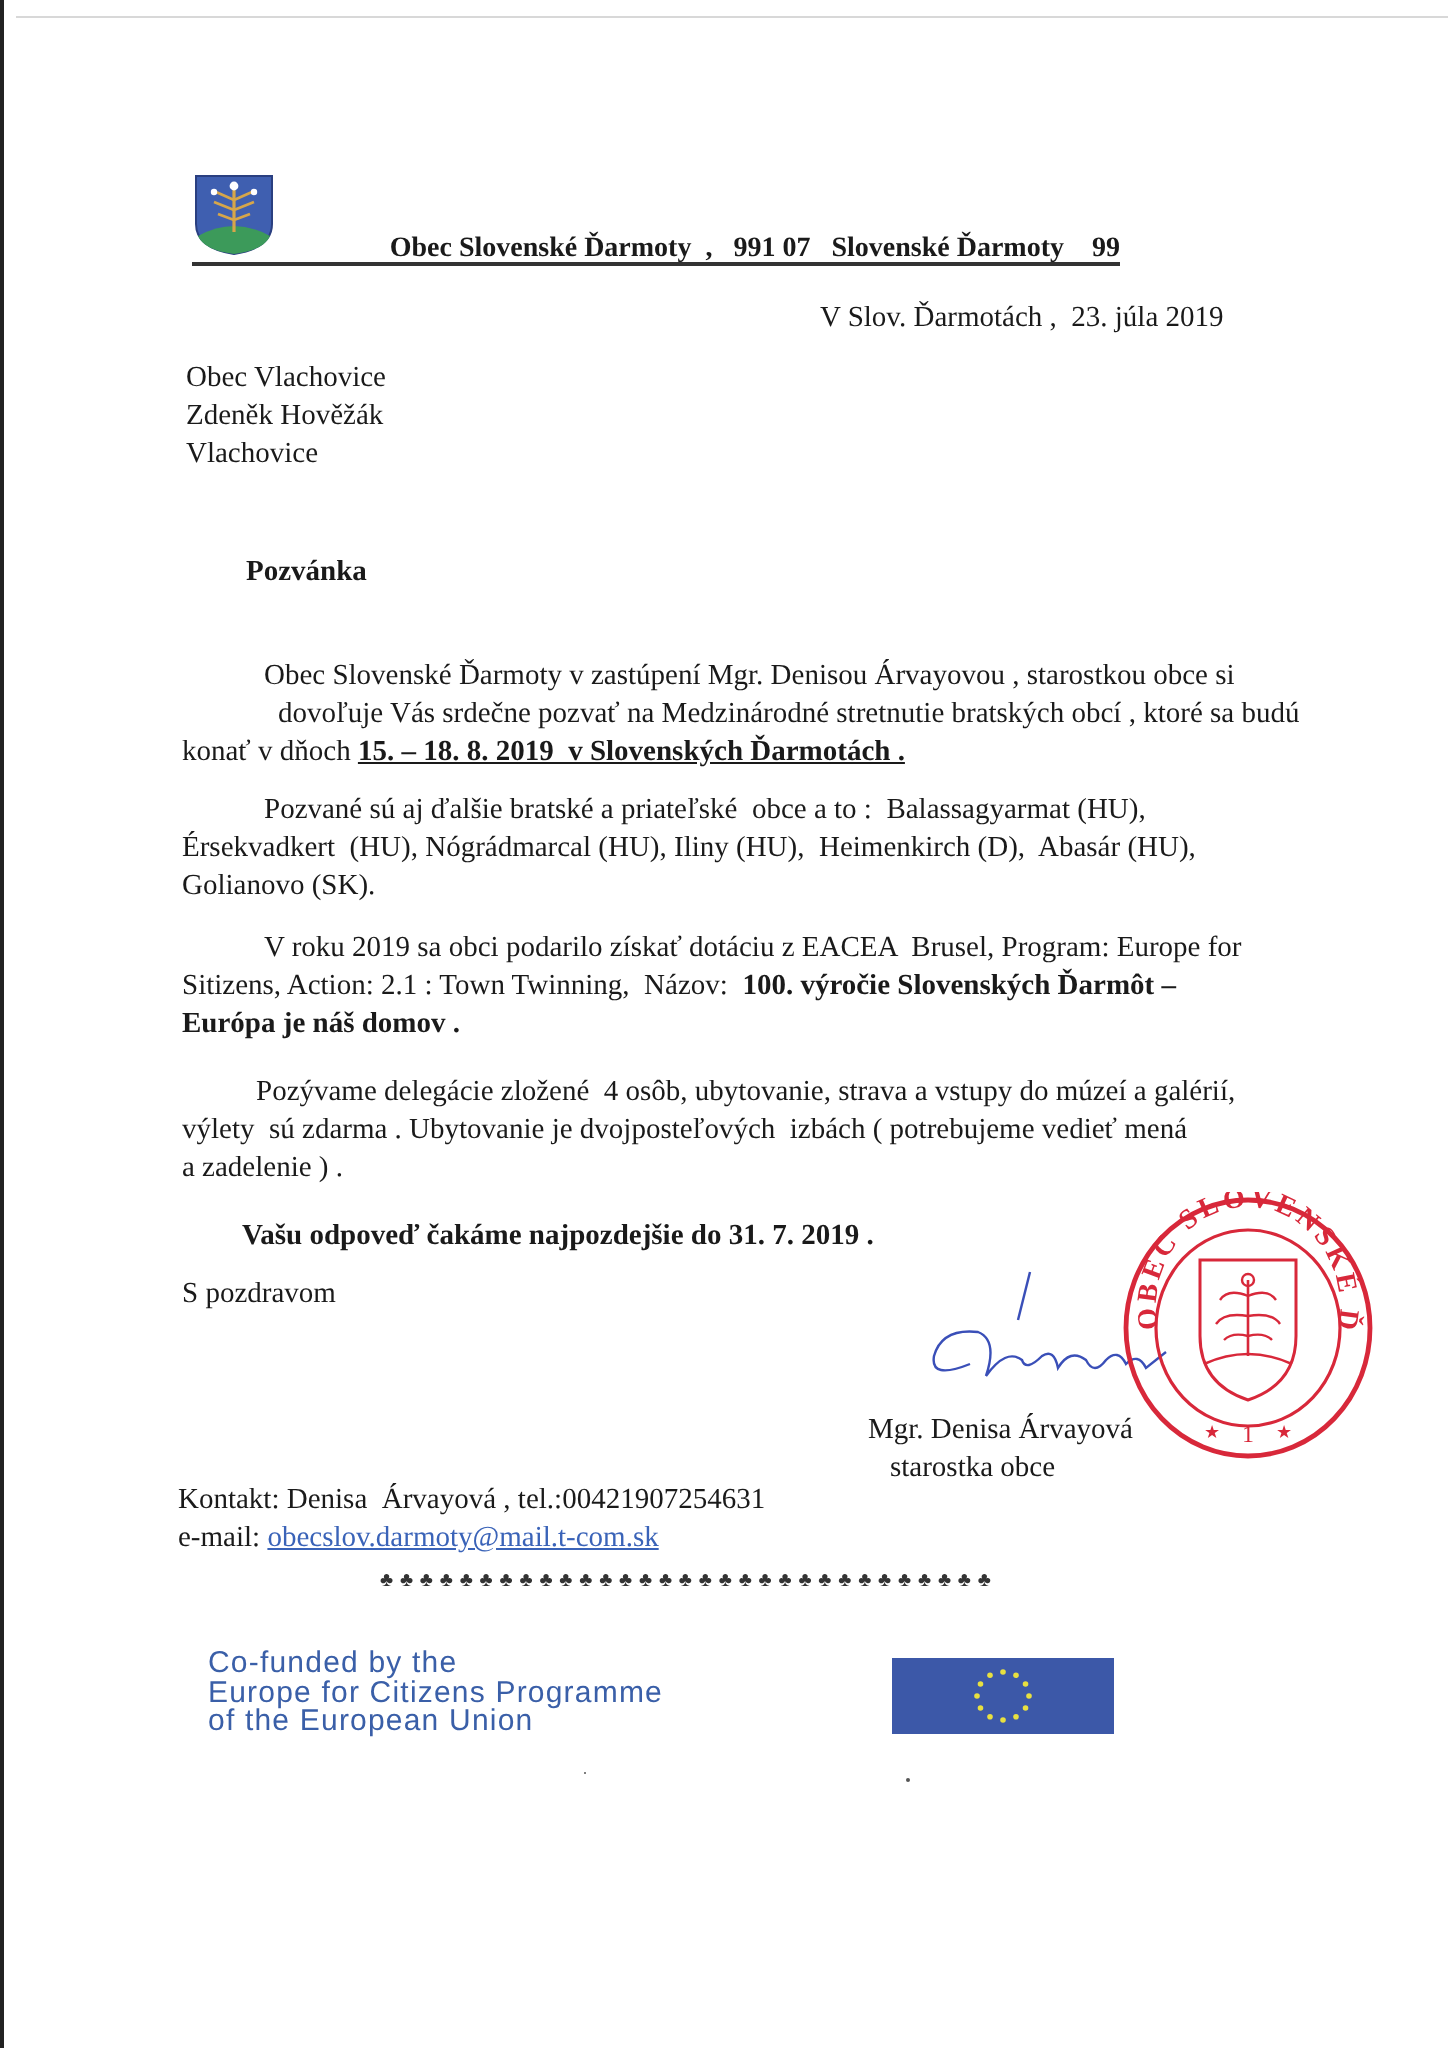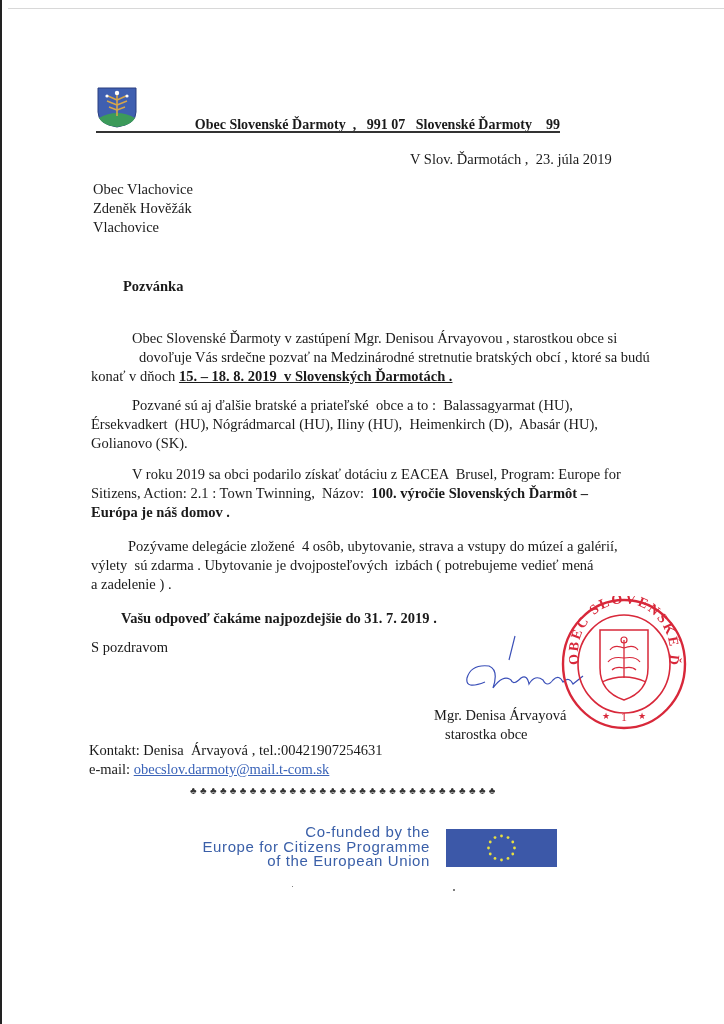--- a/index.html
+++ b/index.html
@@ -26,21 +26,21 @@
   .bold { font-weight: bold; }
   .u { text-decoration: underline; }
   .link { color: #3a63b8; text-decoration: underline; }
 
   .dotted {
     position: absolute; left: 190px; top: 785px; font-size: 10px; letter-spacing: 3.4px;
     color: #333; white-space: pre;
   }
 
   .eu-text {
-    position: absolute; left: 104px; top: 825px; width: 326px; text-align: right;
+    position: absolute; left: 104px; top: 825px; width: 326px; text-align: left;
     font-family: "Liberation Sans", "DejaVu Sans", sans-serif;
     color: #3a5fa8; font-size: 15px; line-height: 14.5px; letter-spacing: 0.6px;
   }
   .eu-flag { position: absolute; left: 446px; top: 829px; width: 111px; height: 38px; background: #3c58a8; }
 
   .signature { position: absolute; left: 455px; top: 630px; width: 130px; height: 80px; }
   .stamp { position: absolute; left: 560px; top: 596px; width: 128px; height: 136px; }
   .speck { position: absolute; width: 2px; height: 2px; background: #555; border-radius: 50%; }
 </style>
 </head>

